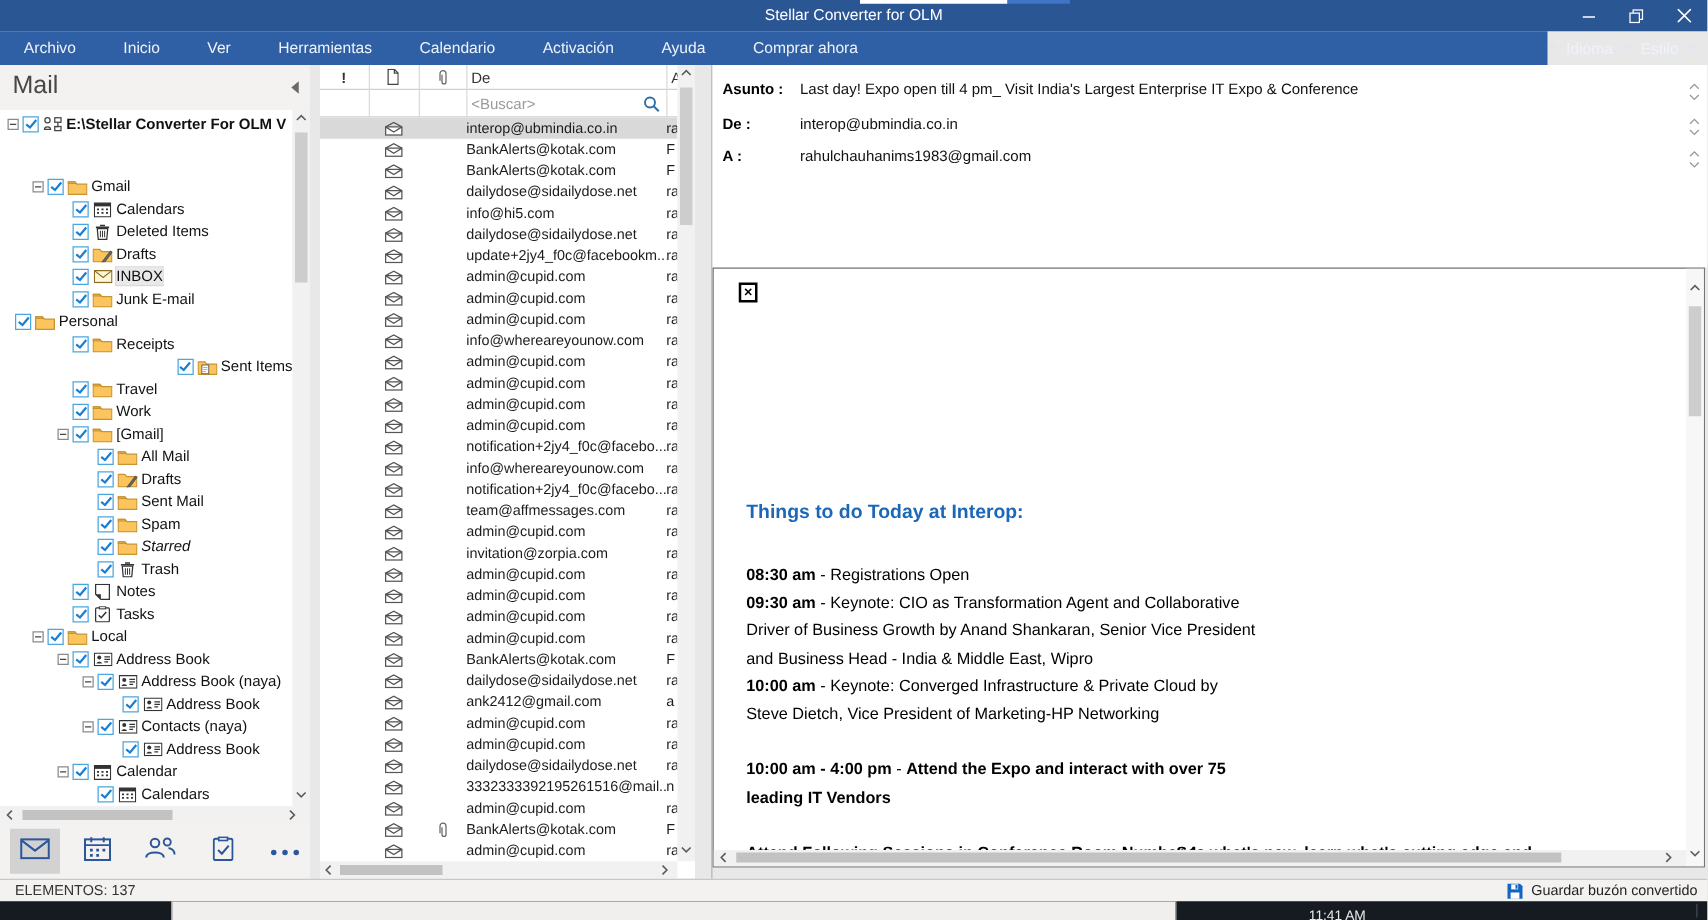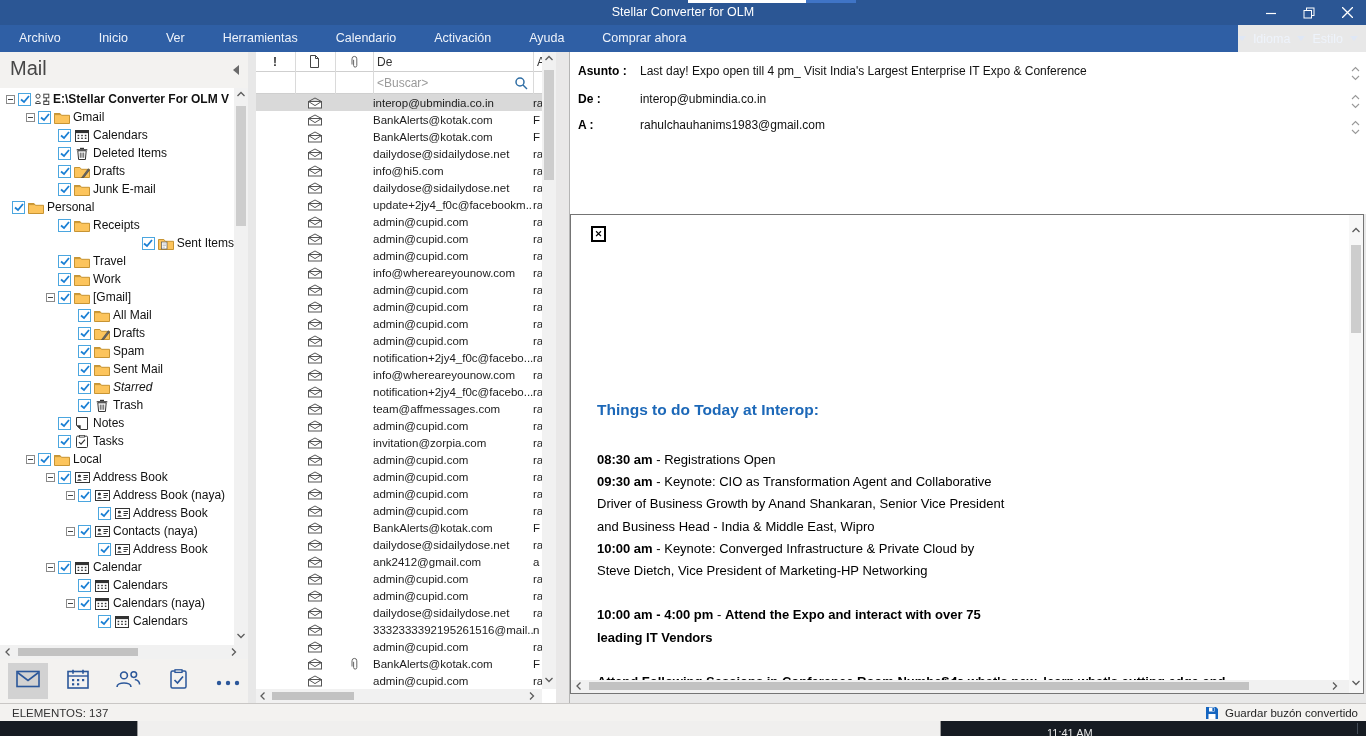--- a/index.html
+++ b/index.html
@@ -153,21 +153,21 @@
           <svg width="16" height="13" viewBox="0 0 16 13">
             <circle cx="4" cy="3.2" r="2.1" fill="none" stroke="#444"></circle>
             <path d="M1.6 10.5c0-2.8 4.8-2.8 4.8 0z" fill="none" stroke="#444"></path>
             <rect x="9.8" y="1.2" width="5" height="3.6" fill="none" stroke="#444"></rect>
             <path d="M12.3 4.8v3.4h-2.5" fill="none" stroke="#444"></path>
             <rect x="9.8" y="8.2" width="5" height="3.3" fill="none" stroke="#444"></rect>
           </svg>
         </span>
         <span class="lbl bold">E:\Stellar Converter For OLM V</span>
       </div>
-      <div class="tree-item" style="padding-left: 26px;">
+      <div class="tree-item" style="padding-left: 26px; margin-top: 32px;">
         <span class="expander"></span>
         <span class="cbx">
           <svg width="10" height="9" viewBox="0 0 10 9">
             <path d="M1 4.5 4 7 9 1" stroke="#1a7fd4" stroke-width="1.8" fill="none"></path>
           </svg>
         </span>
         <span class="ti-icon">
           <svg width="16" height="13" viewBox="0 0 16 13">
             <path d="M.5 2.5h5.4l1.5 1.8h8.1v8.2H.5z" fill="#fcc45c" stroke="#c79433"></path>
             <path d="M.5 2.5h5.4l.9 1.1H.5z" fill="#fed98a" stroke="#c79433"></path>
@@ -231,20 +231,35 @@
         <span class="lbl">Drafts</span>
       </div>
       <div class="tree-item" style="padding-left: 46px;">
         <span class="exp-space"></span>
         <span class="cbx">
           <svg width="10" height="9" viewBox="0 0 10 9">
             <path d="M1 4.5 4 7 9 1" stroke="#1a7fd4" stroke-width="1.8" fill="none"></path>
           </svg>
         </span>
         <span class="ti-icon">
+          <svg width="15" height="12" viewBox="0 0 15 12">
+            <rect x=".5" y="1.5" width="14" height="9.5" fill="#fff6d8" stroke="#8a6d1f"></rect>
+            <path d="M.5 1.5 7.5 7l7-5.5" fill="none" stroke="#8a6d1f"></path>
+          </svg>
+        </span>
+        <span class="lbl sel">INBOX</span>
+      </div>
+      <div class="tree-item" style="padding-left: 46px;">
+        <span class="exp-space"></span>
+        <span class="cbx">
+          <svg width="10" height="9" viewBox="0 0 10 9">
+            <path d="M1 4.5 4 7 9 1" stroke="#1a7fd4" stroke-width="1.8" fill="none"></path>
+          </svg>
+        </span>
+        <span class="ti-icon">
           <svg width="16" height="13" viewBox="0 0 16 13">
             <path d="M.5 2.5h5.4l1.5 1.8h8.1v8.2H.5z" fill="#fcc45c" stroke="#c79433"></path>
             <path d="M.5 2.5h5.4l.9 1.1H.5z" fill="#fed98a" stroke="#c79433"></path>
           </svg>
         </span>
         <span class="lbl">Junk E-mail</span>
       </div>
       <div class="tree-item" style="">
         <span class="exp-space"></span>
         <span class="cbx">
@@ -372,36 +387,36 @@
           <svg width="10" height="9" viewBox="0 0 10 9">
             <path d="M1 4.5 4 7 9 1" stroke="#1a7fd4" stroke-width="1.8" fill="none"></path>
           </svg>
         </span>
         <span class="ti-icon">
           <svg width="16" height="13" viewBox="0 0 16 13">
             <path d="M.5 2.5h5.4l1.5 1.8h8.1v8.2H.5z" fill="#fcc45c" stroke="#c79433"></path>
             <path d="M.5 2.5h5.4l.9 1.1H.5z" fill="#fed98a" stroke="#c79433"></path>
           </svg>
         </span>
+        <span class="lbl">Sent Mail</span>
+      </div>
+      <div class="tree-item" style="padding-left: 66px;">
+        <span class="exp-space"></span>
+        <span class="cbx">
+          <svg width="10" height="9" viewBox="0 0 10 9">
+            <path d="M1 4.5 4 7 9 1" stroke="#1a7fd4" stroke-width="1.8" fill="none"></path>
+          </svg>
+        </span>
+        <span class="ti-icon">
+          <svg width="16" height="13" viewBox="0 0 16 13">
+            <path d="M.5 2.5h5.4l1.5 1.8h8.1v8.2H.5z" fill="#fcc45c" stroke="#c79433"></path>
+            <path d="M.5 2.5h5.4l.9 1.1H.5z" fill="#fed98a" stroke="#c79433"></path>
+          </svg>
+        </span>
         <span class="lbl">Spam</span>
-      </div>
-      <div class="tree-item" style="padding-left: 66px;">
-        <span class="exp-space"></span>
-        <span class="cbx">
-          <svg width="10" height="9" viewBox="0 0 10 9">
-            <path d="M1 4.5 4 7 9 1" stroke="#1a7fd4" stroke-width="1.8" fill="none"></path>
-          </svg>
-        </span>
-        <span class="ti-icon">
-          <svg width="16" height="13" viewBox="0 0 16 13">
-            <path d="M.5 2.5h5.4l1.5 1.8h8.1v8.2H.5z" fill="#fcc45c" stroke="#c79433"></path>
-            <path d="M.5 2.5h5.4l.9 1.1H.5z" fill="#fed98a" stroke="#c79433"></path>
-          </svg>
-        </span>
-        <span class="lbl">Sent Mail</span>
       </div>
       <div class="tree-item" style="padding-left: 66px; font-style: italic;">
         <span class="exp-space"></span>
         <span class="cbx">
           <svg width="10" height="9" viewBox="0 0 10 9">
             <path d="M1 4.5 4 7 9 1" stroke="#1a7fd4" stroke-width="1.8" fill="none"></path>
           </svg>
         </span>
         <span class="ti-icon">
           <svg width="16" height="13" viewBox="0 0 16 13">

